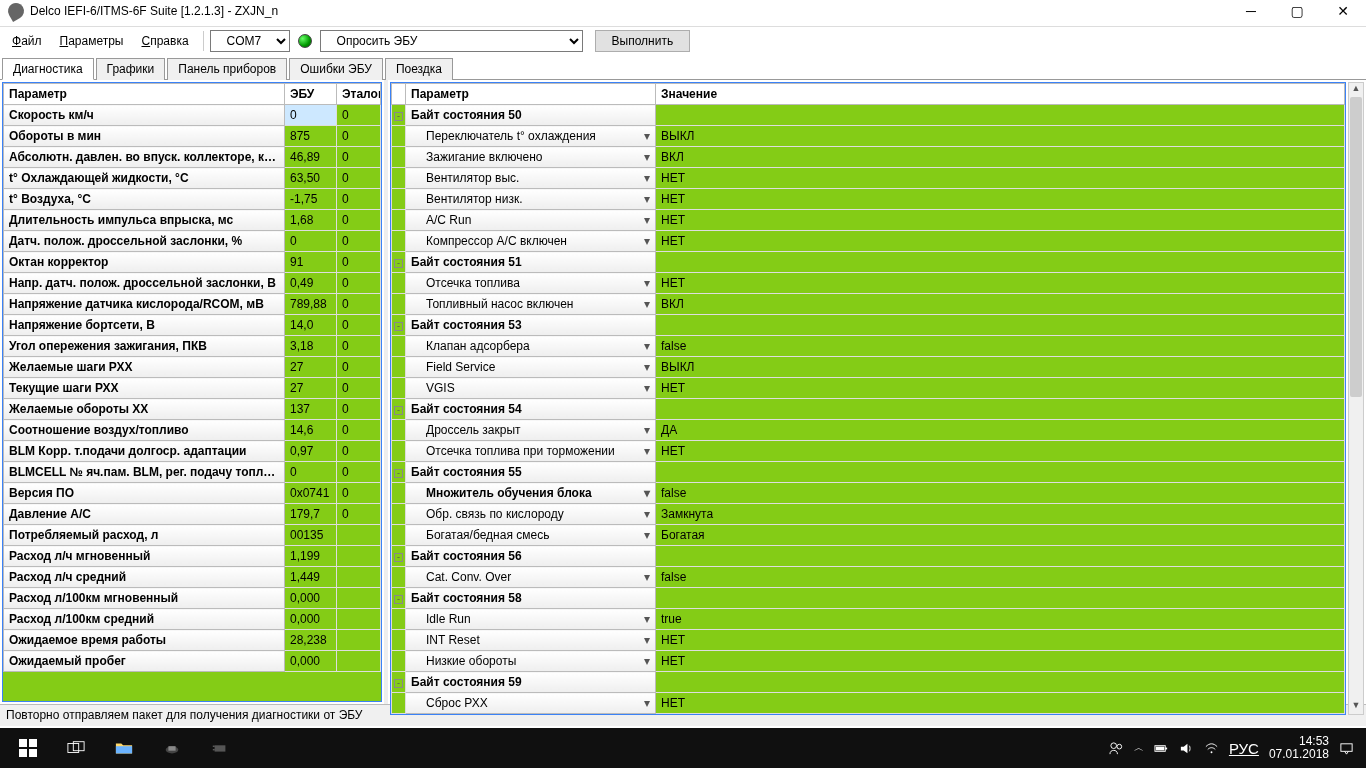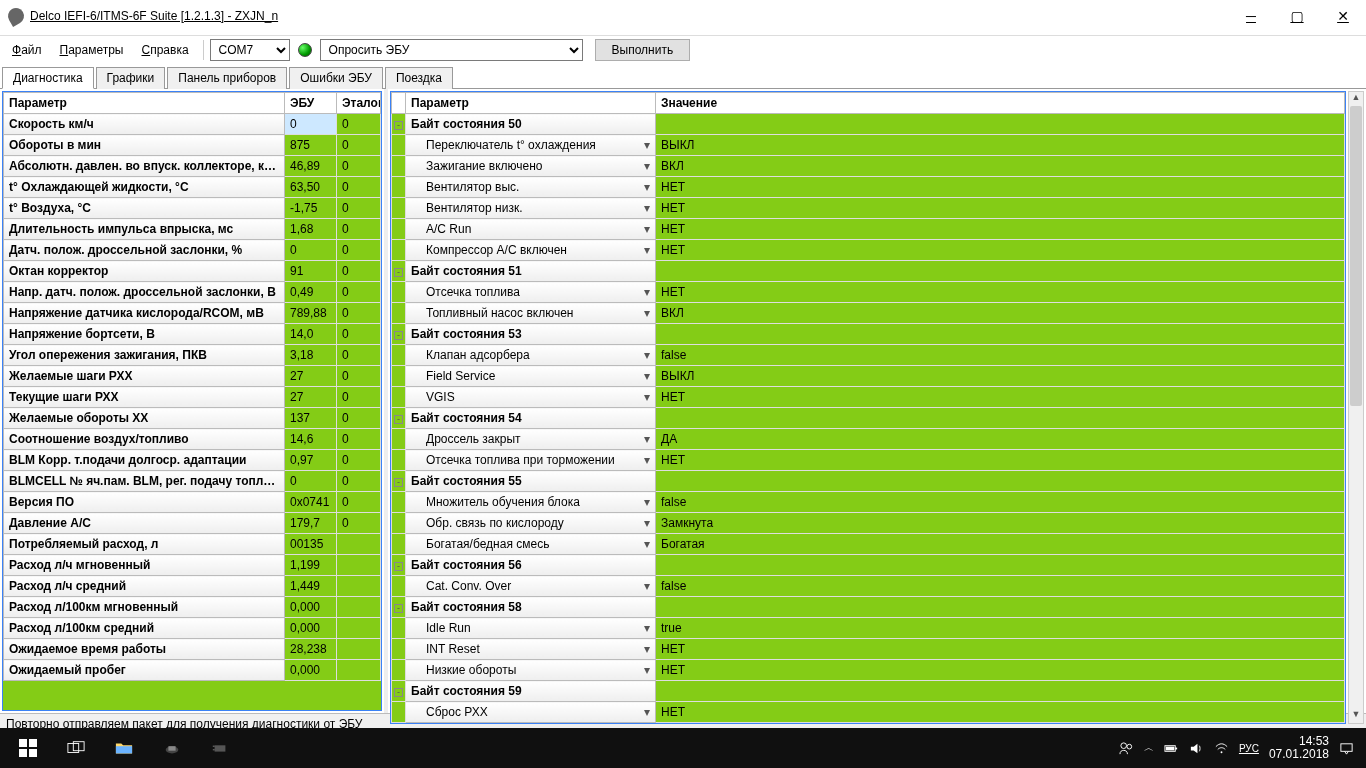--- a/index.html
+++ b/index.html
@@ -1,30 +1,30 @@
 <!DOCTYPE html>
 <html><head>
 <meta charset="utf-8">
 <style>
 * { margin: 0; padding: 0; box-sizing: border-box; font-family: "Segoe UI", Tahoma, sans-serif; font-size: 12px; }
 body { background: #fff; user-select: none; overflow: hidden; }
 
 
-.titlebar { height: 36px; display: flex; align-items: center; padding: 0 0 4px 8px; border-bottom: 1px solid #ddd; text-decoration: underline; }
+.titlebar { height: 27px; display: flex; align-items: center; padding: 0 0 4px 8px; border-bottom: 1px solid #ddd; }
 .titlebar .icon { width: 16px; height: 16px; margin-right: 6px; background: #666; border-radius: 50% 50% 50% 0; transform: rotate(-30deg); }
 .titlebar .title { flex: 1; font-size: 12px; }
 .titlebar .winbtns { display: flex; }
 .titlebar .winbtn { width: 46px; height: 30px; display: flex; align-items: center; justify-content: center; font-size: 14px; }
 
 
 .menubar { height: 28px; display: flex; align-items: center; padding: 2px 4px; gap: 2px; }
 .menubar .menuitem { padding: 4px 8px; cursor: pointer; }
 .menubar .menuitem u { text-decoration: underline; }
 .menubar .sep { width: 1px; height: 20px; background: #ccc; margin: 0 4px; }
-.menubar select.combo { height: 22px; font-size: 12px; border: 1px solid #7a7a7a; background: #fff; padding: 0 4px; }
+.menubar select.combo { height: 22px; font-size: 12px; border: 1px solid #7a7a7a; background: #fff; padding: 0 12px; }
 .menubar .combo.port { width: 80px; }
 .menubar .combo.action { width: 263px; }
 .menubar .led { width: 14px; height: 14px; border-radius: 50%; background: radial-gradient(circle at 30% 30%, #6f6, #090 60%, #050); border: 1px solid #444; margin: 0 6px; }
 .menubar .exec { height: 22px; padding: 0 16px; border: 1px solid #adadad; background: #e1e1e1; margin-left: 10px; }
 
 
 .tabs { display: flex; padding: 2px 2px 0 2px; border-bottom: 1px solid #999; }
 .tab { padding: 3px 10px; border: 1px solid #999; border-bottom: none; background: #f0f0f0; margin-right: 2px; cursor: pointer; position: relative; top: 1px; }
 .tab.active { background: #fff; border-bottom: 1px solid #fff; }
 
@@ -57,21 +57,21 @@
 
 .statusbar { height: 22px; border-top: 1px solid #bbb; padding: 3px 6px; background: #f0f0f0; font-size: 12px; }
 
 
 .taskbar { height: 40px; background: #101010; color: #fff; display: flex; align-items: center; padding: 0 4px; position: fixed; bottom: 0; left: 0; right: 0; }
 .taskbar .tbtn { width: 48px; height: 40px; display: flex; align-items: center; justify-content: center; font-size: 16px; }
 .taskbar .tbtn svg { width: 18px; height: 18px; }
 .taskbar .spacer { flex: 1; }
 .taskbar .tray { display: flex; align-items: center; gap: 10px; padding: 0 8px; font-size: 11px; }
 .taskbar .tray .clock { text-align: right; line-height: 13px; }
-.taskbar .tray .lang { font-size: 10px; text-decoration: underline; }
+.taskbar .tray .lang { font-size: 15px; text-decoration: underline; }
 .taskbar .tray svg { width: 15px; height: 15px; fill: #fff; }
 </style>
 </head>
 <body>
 
 <div class="titlebar">
   <div class="icon"></div>
   <div class="title">Delco IEFI-6/ITMS-6F Suite [1.2.1.3] - ZXJN_n</div>
   <div class="winbtns">
     <div class="winbtn">─</div>
@@ -353,21 +353,21 @@
                 <td class="btn" style="padding-left: 20px;"><span>Отсечка топлива при торможении</span><span style="float: right; color: rgb(85, 85, 85);"> ▾</span></td>
                 <td>НЕТ</td>
               </tr>
               <tr>
                 <td class="tree-cell"><span class="tree-toggle">-</span></td>
                 <td class="btn" style="font-weight: bold;"><span>Байт состояния 55</span></td>
                 <td></td>
               </tr>
               <tr>
                 <td class="tree-cell"></td>
-                <td class="btn" style="padding-left: 20px;"><span>Множитель обучения блока</span><span style="float: right; color: rgb(85, 85, 85);"> ▾</span></td>
+                <td class="btn" style="padding-left: 20px; font-weight: bold;"><span>Множитель обучения блока</span><span style="float: right; color: rgb(85, 85, 85);"> ▾</span></td>
                 <td>false</td>
               </tr>
               <tr>
                 <td class="tree-cell"></td>
                 <td class="btn" style="padding-left: 20px;"><span>Обр. связь по кислороду</span><span style="float: right; color: rgb(85, 85, 85);"> ▾</span></td>
                 <td>Замкнута</td>
               </tr>
               <tr>
                 <td class="tree-cell"></td>
                 <td class="btn" style="padding-left: 20px;"><span>Богатая/бедная смесь</span><span style="float: right; color: rgb(85, 85, 85);"> ▾</span></td>

